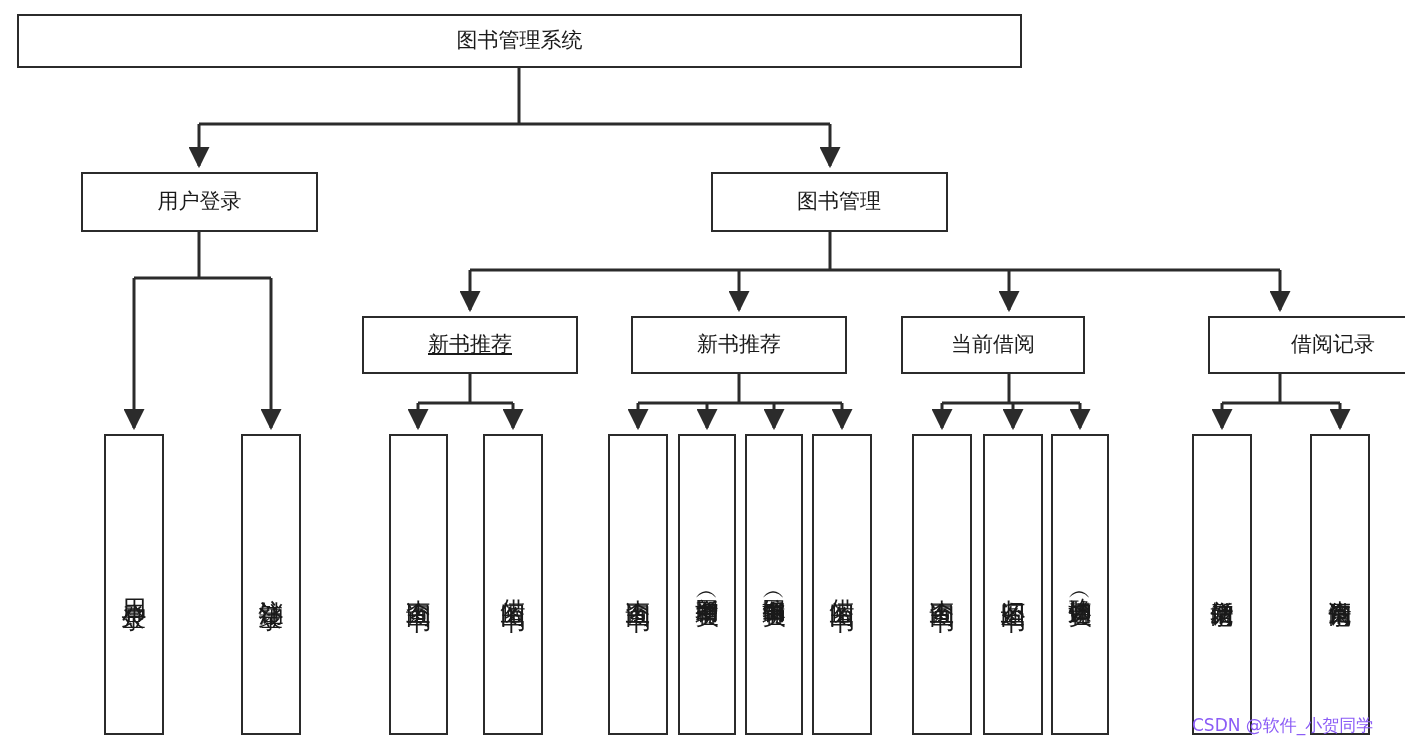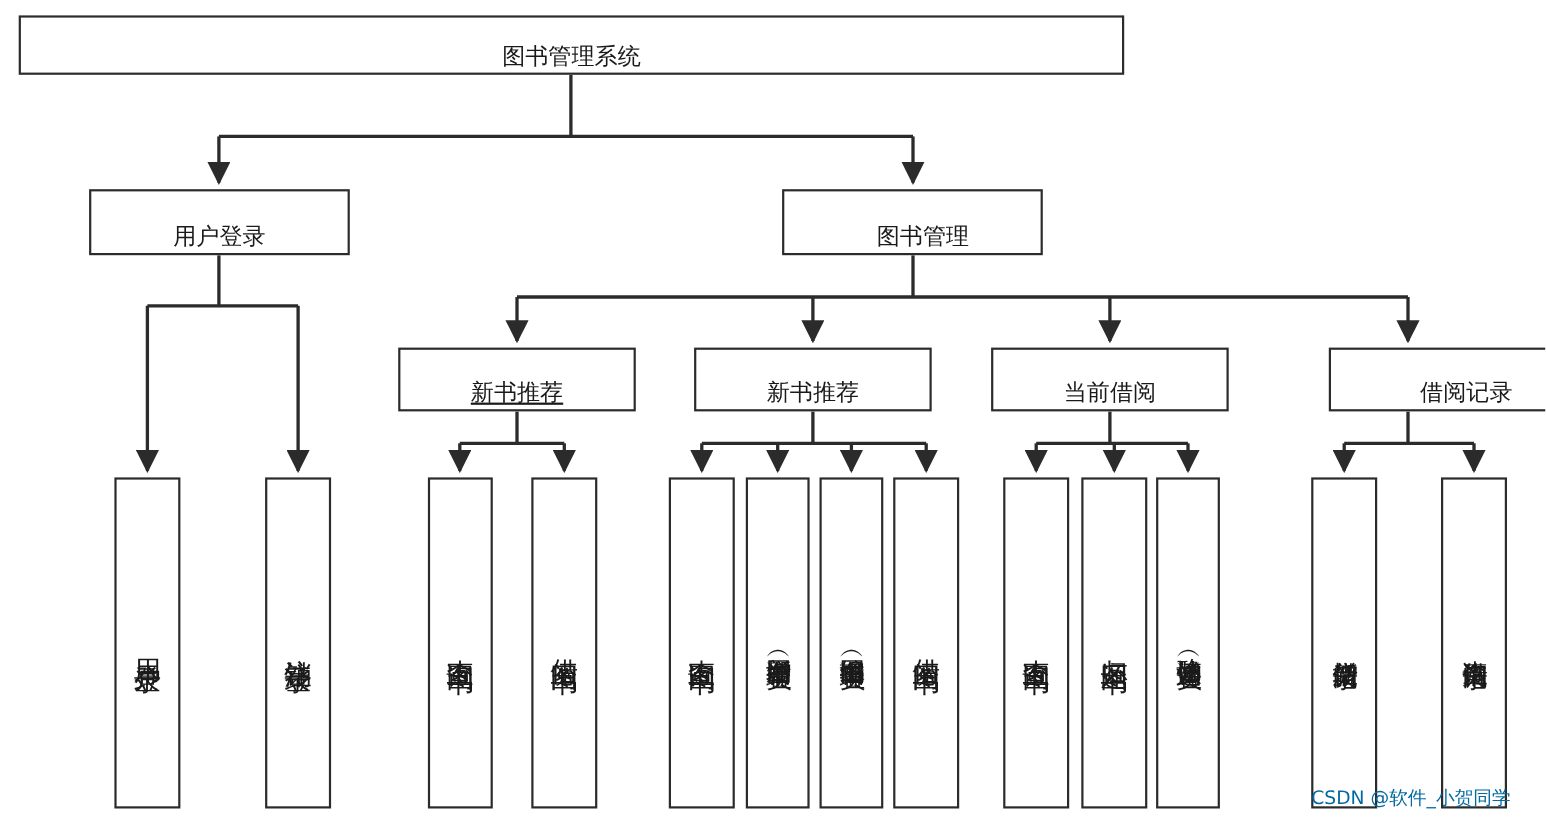--- a/index.html
+++ b/index.html
@@ -23,21 +23,21 @@
     top: 0;
     width: 1405px;
     height: 747px;
   }
   .node {
     position: absolute;
     box-sizing: border-box;
     border: 2px solid #2b2b2b;
     background: #ffffff;
     display: flex;
-    align-items: flex-end;
+    align-items: center;
     justify-content: center;
     color: #1a1a1a;
   }
   .node-label {
     display: block;
     text-align: center;
     line-height: 1.32;
     white-space: nowrap;
   }
   .node.horiz .node-label {
@@ -60,21 +60,21 @@
   }
   .node.vert.small .node-label {
     font-size: 23px;
     letter-spacing: 1px;
   }
   .watermark {
     position: absolute;
     left: 1192px;
     top: 714px;
     font-size: 17px;
-    color: #0369a1;
+    color: #8b5cf6;
     white-space: nowrap;
     user-select: none;
     font-family: "DejaVu Sans", "Liberation Sans", sans-serif;
   }
 </style>
 </head>
 <body>
 
 <div id="canvas">
 
@@ -141,21 +141,21 @@
   </div>
 
   <div class="node horiz" style="left:362px; top:316px; width:216px; height:58px;text-decoration:underline;">
     <span class="node-label">新书推荐</span>
   </div>
 
   <div class="node horiz" style="left:631px; top:316px; width:216px; height:58px;">
     <span class="node-label">新书推荐</span>
   </div>
 
-  <div class="node horiz" style="left:901px; top:316px; width:216px; height:58px;">
+  <div class="node horiz" style="left:901px; top:316px; width:184px; height:58px;">
     <span class="node-label">当前借阅</span>
   </div>
 
   <div class="node horiz" style="left:1208px; top:316px; width:250px; height:58px;">
     <span class="node-label">借阅记录</span>
   </div>
 
   <div class="node vert" style="left:104px; top:434px; width:60px; height:301px;">
     <span class="node-label">用户登录</span>
   </div>

